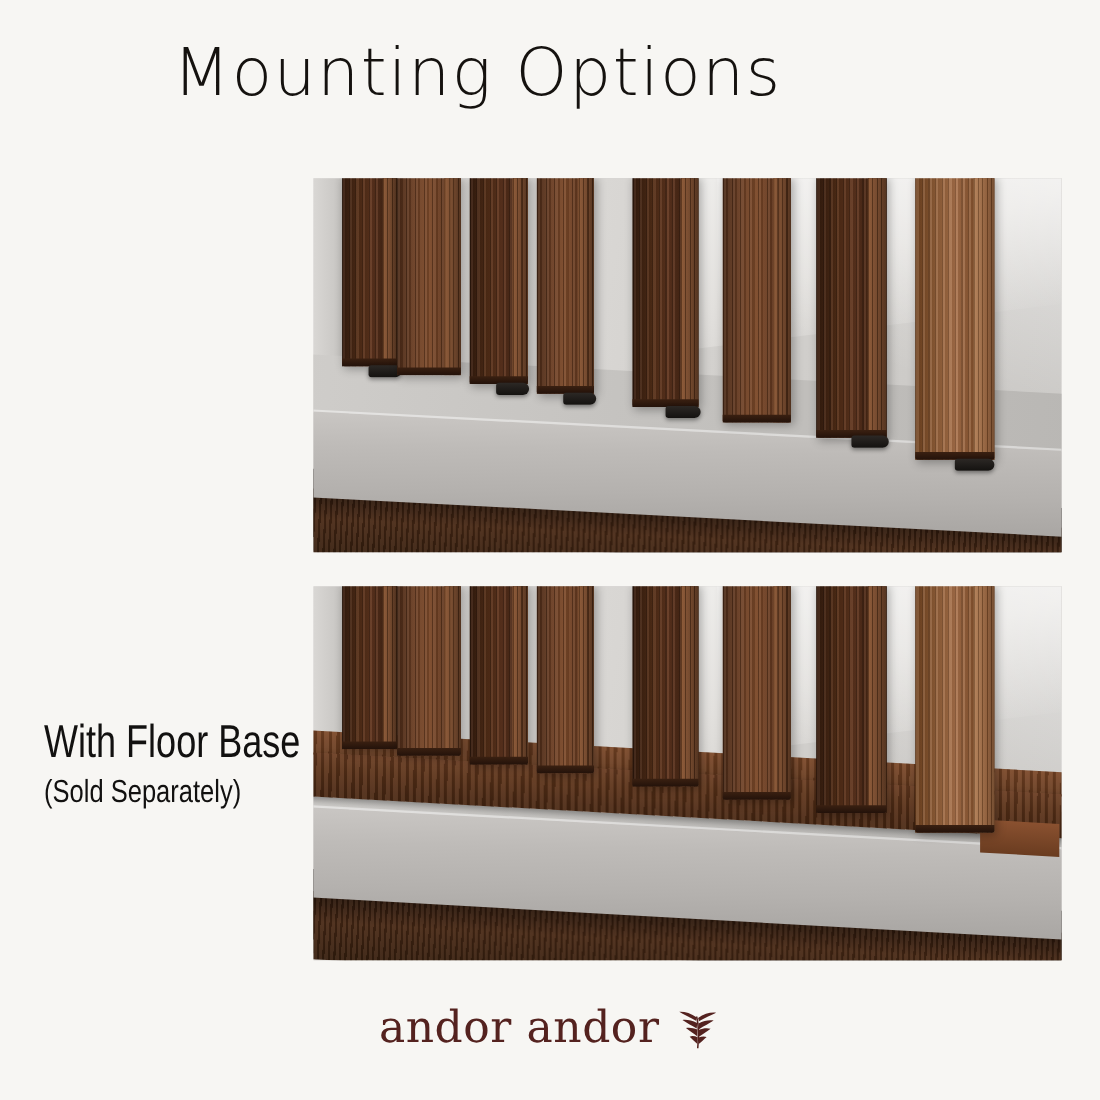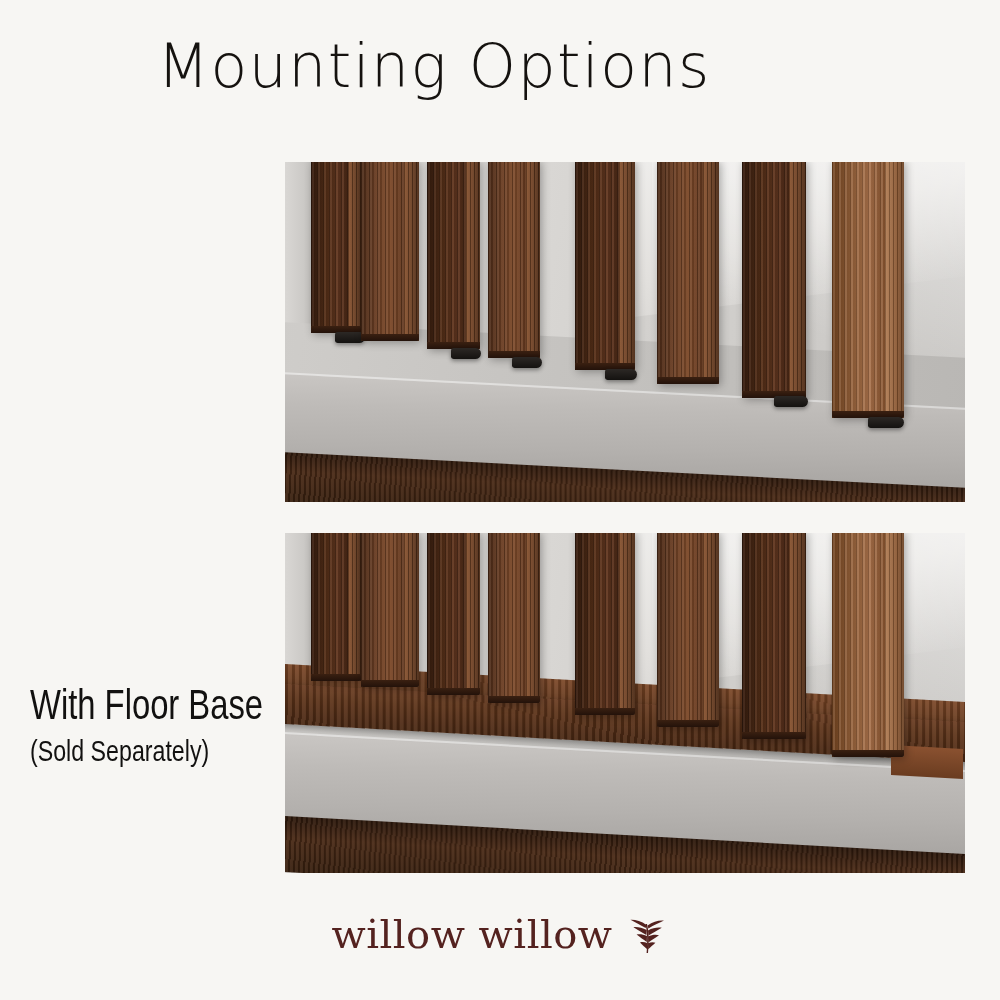--- a/index.html
+++ b/index.html
@@ -52,21 +52,21 @@
     font-family:"Liberation Sans Narrow","Liberation Sans", sans-serif;
     font-size:29px;
     font-weight:400;
     line-height:1.0;
     white-space:nowrap;
     transform:scaleX(0.80);
     transform-origin:left center;
   }
 
   #label-standard { top:288px; }
-  #label-floorbase { top:684px; }
+  #label-floorbase { top:653px;margin-left:10px; }
 
   
   .photo {
     position:absolute;
     left:285px;
     width:680px;
     overflow:hidden;
     background:#cfcccb;
   }
   #photo-standard  { top:162px; height:340px; }
@@ -382,21 +382,21 @@
         <div class="face"></div>
         <div class="side"></div>
         <div class="bottom-cap"></div>
       </div>
 
     </div>
   </div>
 
   <div class="brand">
     <div class="brand-row">
-      <span class="brand-name">willow willow</span>
+      <span class="brand-name">andor andor</span>
       <svg class="brand-mark" width="42" height="44" viewBox="0 0 42 44">
         <g fill="#54221f">
           <path d="M20 12 C22 20 22 30 21 41 C20.4 41 20.1 41 19.6 41 C20.6 30 20.4 20 18.6 12 Z"></path>
           <path d="M19.5 13 C14 9 8 7.5 3.5 7.8 C7.5 10 13 13 18.7 16 Z"></path>
           <path d="M20.6 13.4 C26 9.6 32 8 37 8.6 C32.6 10.6 27 13.4 21.4 16.4 Z"></path>
           <path d="M19.8 18 C15 15.6 10 14.6 6.4 15.2 C10 17.4 14.8 20.4 19.4 23 Z"></path>
           <path d="M21 18.4 C26 15.8 31 15 34.8 15.8 C31 18 26 21 21.5 23.6 Z"></path>
           <path d="M20 24 C16.2 22.4 12.4 21.8 9.6 22.6 C12.6 24.8 16.2 27.6 19.8 30 Z"></path>
           <path d="M21 24.4 C25 22.6 29 22.2 32 23.2 C28.8 25.4 25 28 21.4 30.4 Z"></path>
           <path d="M20.2 31 C17.6 29.8 15 29.6 13 30.4 C15.2 32.6 17.8 35 20 37 Z"></path>

